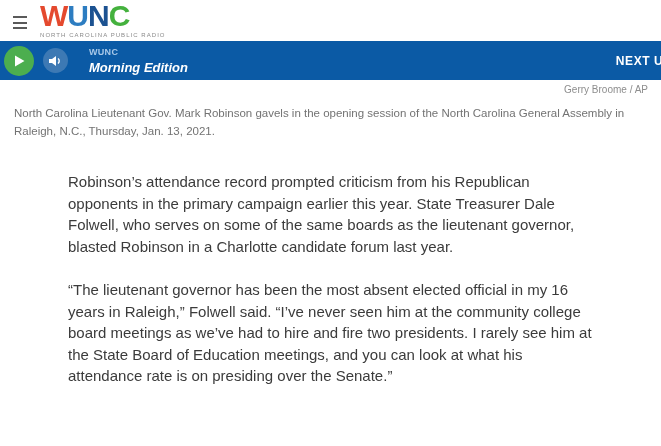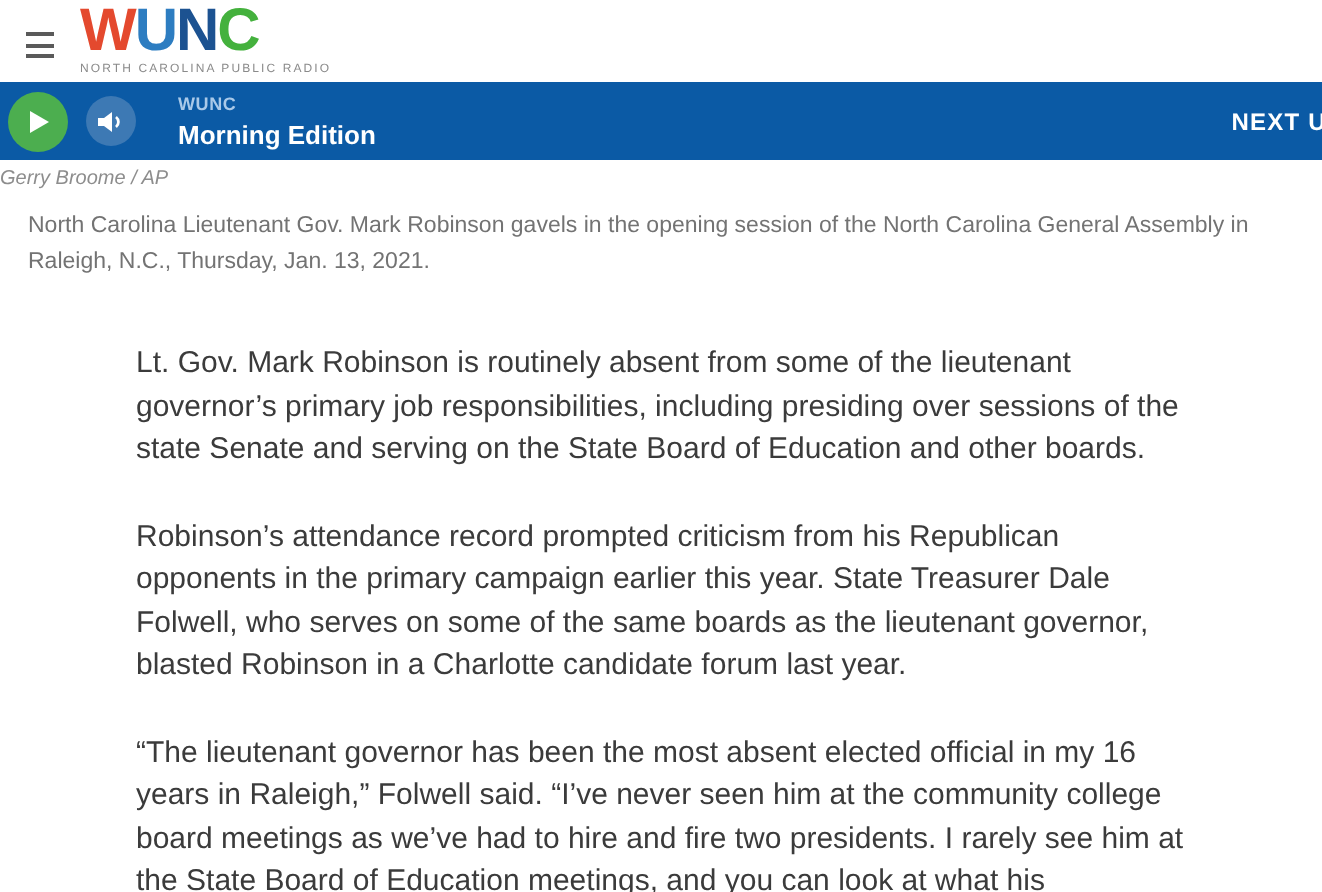--- a/index.html
+++ b/index.html
@@ -24,26 +24,26 @@
   .player-bar { position: relative; height: 39px; background: #0b5aa5; display: flex;
     align-items: center; overflow: hidden; }
   .play-btn { width: 30px; height: 30px; border-radius: 50%; background: #4cae4f;
     margin-left: 4px; flex: 0 0 auto; display: flex; align-items: center; justify-content: center;
     border: none; cursor: pointer; }
   .vol-btn { width: 25px; height: 25px; border-radius: 50%; background: #3d79b4;
     margin-left: 9px; flex: 0 0 auto; display: flex; align-items: center; justify-content: center;
     border: none; cursor: pointer; }
   .program-block { margin-left: 21px; line-height: 1; }
   .station-eyebrow { font-size: 9px; font-weight: 700; color: #a9c9e9; letter-spacing: 0.3px; }
-  .program-title { font-size: 13px; font-weight: 700; color: #ffffff; margin-top: 4px; }
+  .program-title { font-size: 13px; font-weight: 700; color: #ffffff; margin-top: 4px; font-style: italic; }
   .next-up { margin-left: auto; margin-right: -11px; font-size: 12px; font-weight: 700;
     color: #ffffff; letter-spacing: 0.6px; white-space: nowrap; }
 
   
-  .photo-credit { margin: 4px 13px 0 0; font-style: italic;
+  .photo-credit { margin: 4px 13px 0 0; text-align: right; 
     font-size: 10px; color: #8d8d8d; }
   .photo-caption { margin: 9px 13px 0 14px; font-size: 11.5px; line-height: 18px;
     color: #737373; }
 
   
   .article-body { margin: 31px 0 0 68px; width: 529px; }
   .article-body p { font-size: 15px; line-height: 21.5px; color: #3b3b3b;
     margin-bottom: 22px; }
 </style>
 </head>
@@ -77,16 +77,15 @@
     <div class="station-eyebrow">WUNC</div>
     <div class="program-title">Morning Edition</div>
   </div>
   <div class="next-up">NEXT UP</div>
 </div>
 
 <div class="photo-credit">Gerry Broome / AP</div>
 <div class="photo-caption">North Carolina Lieutenant Gov. Mark Robinson gavels in the opening session of the North Carolina General Assembly in Raleigh, N.C., Thursday, Jan. 13, 2021.</div>
 
 <article class="article-body">
-  <p>Lt. Gov. Mark Robinson is routinely absent from some of the lieutenant governor’s primary job responsibilities, including presiding over sessions of the state Senate and serving on the State Board of Education and other boards.</p>
   <p>Robinson’s attendance record prompted criticism from his Republican opponents in the primary campaign earlier this year. State Treasurer Dale Folwell, who serves on some of the same boards as the lieutenant governor, blasted Robinson in a Charlotte candidate forum last year.</p>
   <p>“The lieutenant governor has been the most absent elected official in my 16 years in Raleigh,” Folwell said. “I’ve never seen him at the community college board meetings as we’ve had to hire and fire two presidents. I rarely see him at the State Board of Education meetings, and you can look at what his attendance rate is on presiding over the Senate.”</p>
 </article>
 
 </body></html>

